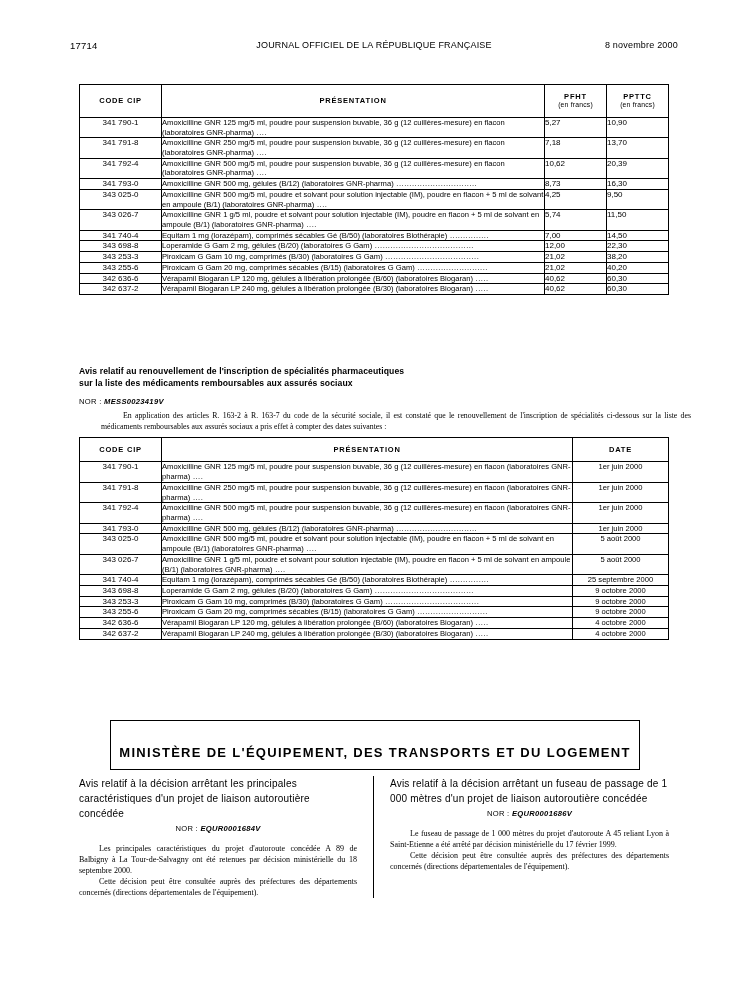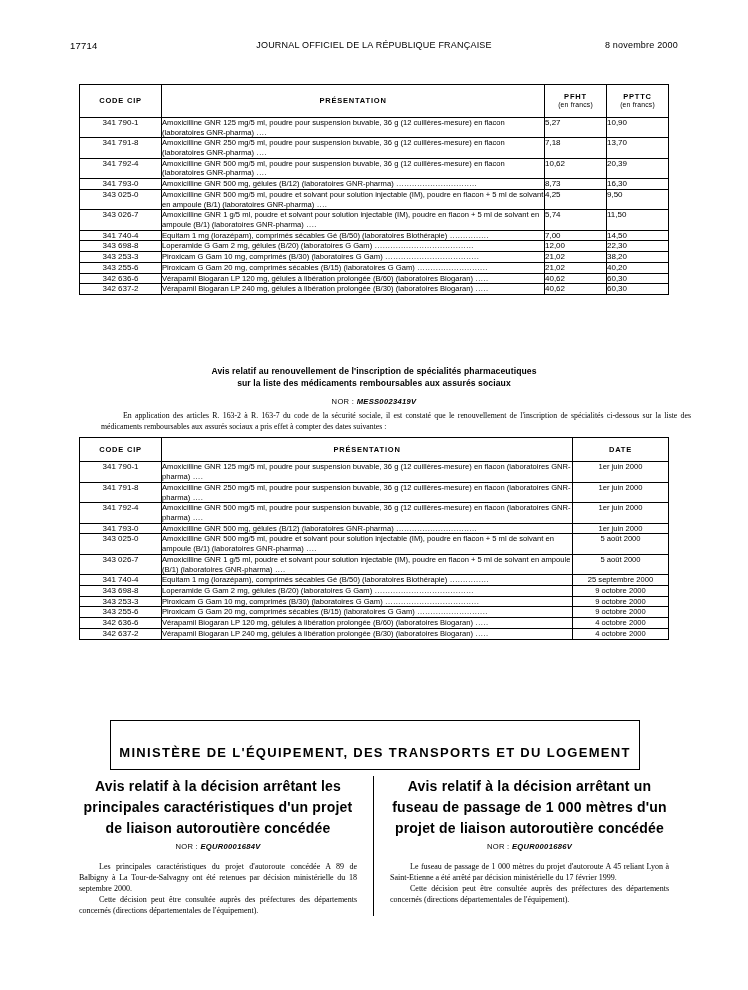--- a/index.html
+++ b/index.html
@@ -123,21 +123,20 @@
   .dots {
     letter-spacing: 0.5px;
   }
 
   
   .avis-block-1 {
     position: absolute;
     top: 365px;
     left: 79px;
     width: 590px;
-    text-align: center;
   }
   .avis-title {
     font-size: 8.6px;
     font-weight: bold;
     line-height: 1.45;
     letter-spacing: 0.1px;
   }
   .nor {
     font-size: 7.6px;
     margin-top: 7px;
@@ -182,23 +181,23 @@
     width: 590px;
     display: flex;
   }
   .col {
     width: 50%;
     box-sizing: border-box;
   }
   .col.left { padding-right: 16px; border-right: 1px solid #000; }
   .col.right { padding-left: 16px; }
   .col-title {
-    font-size: 14px;
-    font-weight: bold;
-    text-align: center;
+    font-size: 10px;
+    font-weight: normal;
+    text-align: left;
     line-height: 1.5;
     letter-spacing: 0.2px;
   }
   .col .nor { text-align: center; margin-top: 3px; }
   .col-para {
     font-size: 8px;
     line-height: 1.36;
     text-align: justify;
     text-indent: 20px;
     margin-top: 11px;

